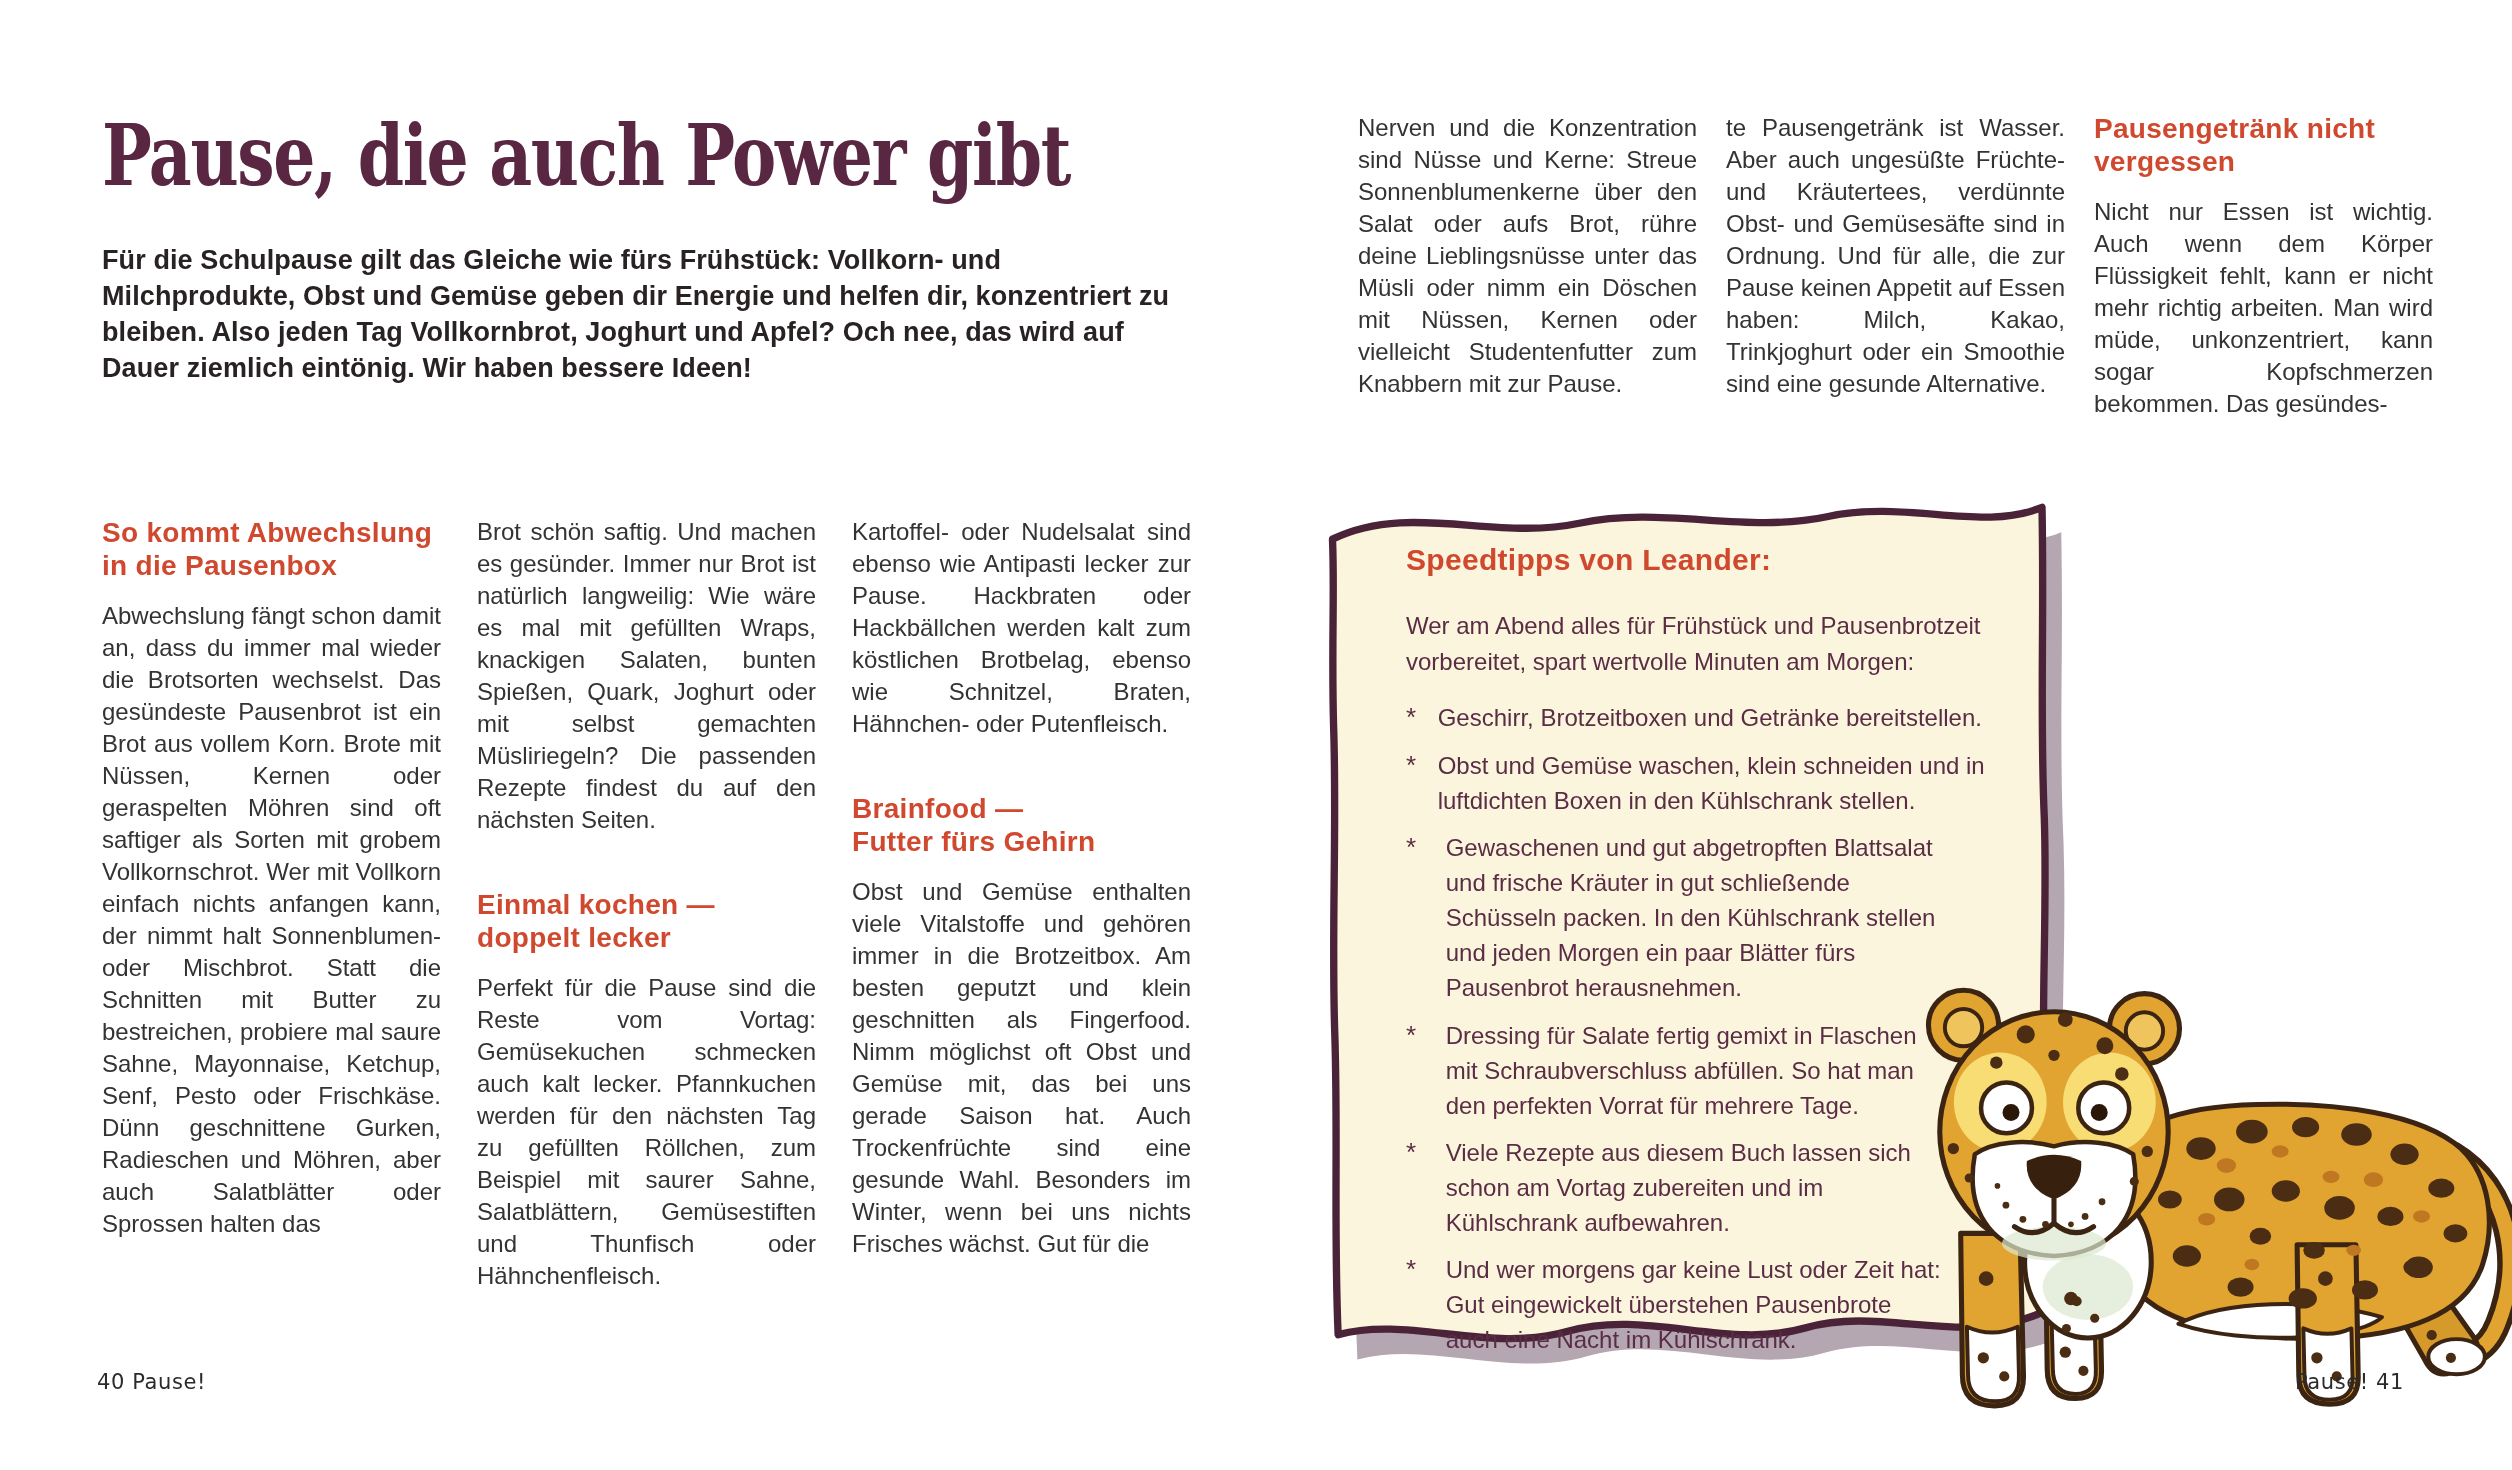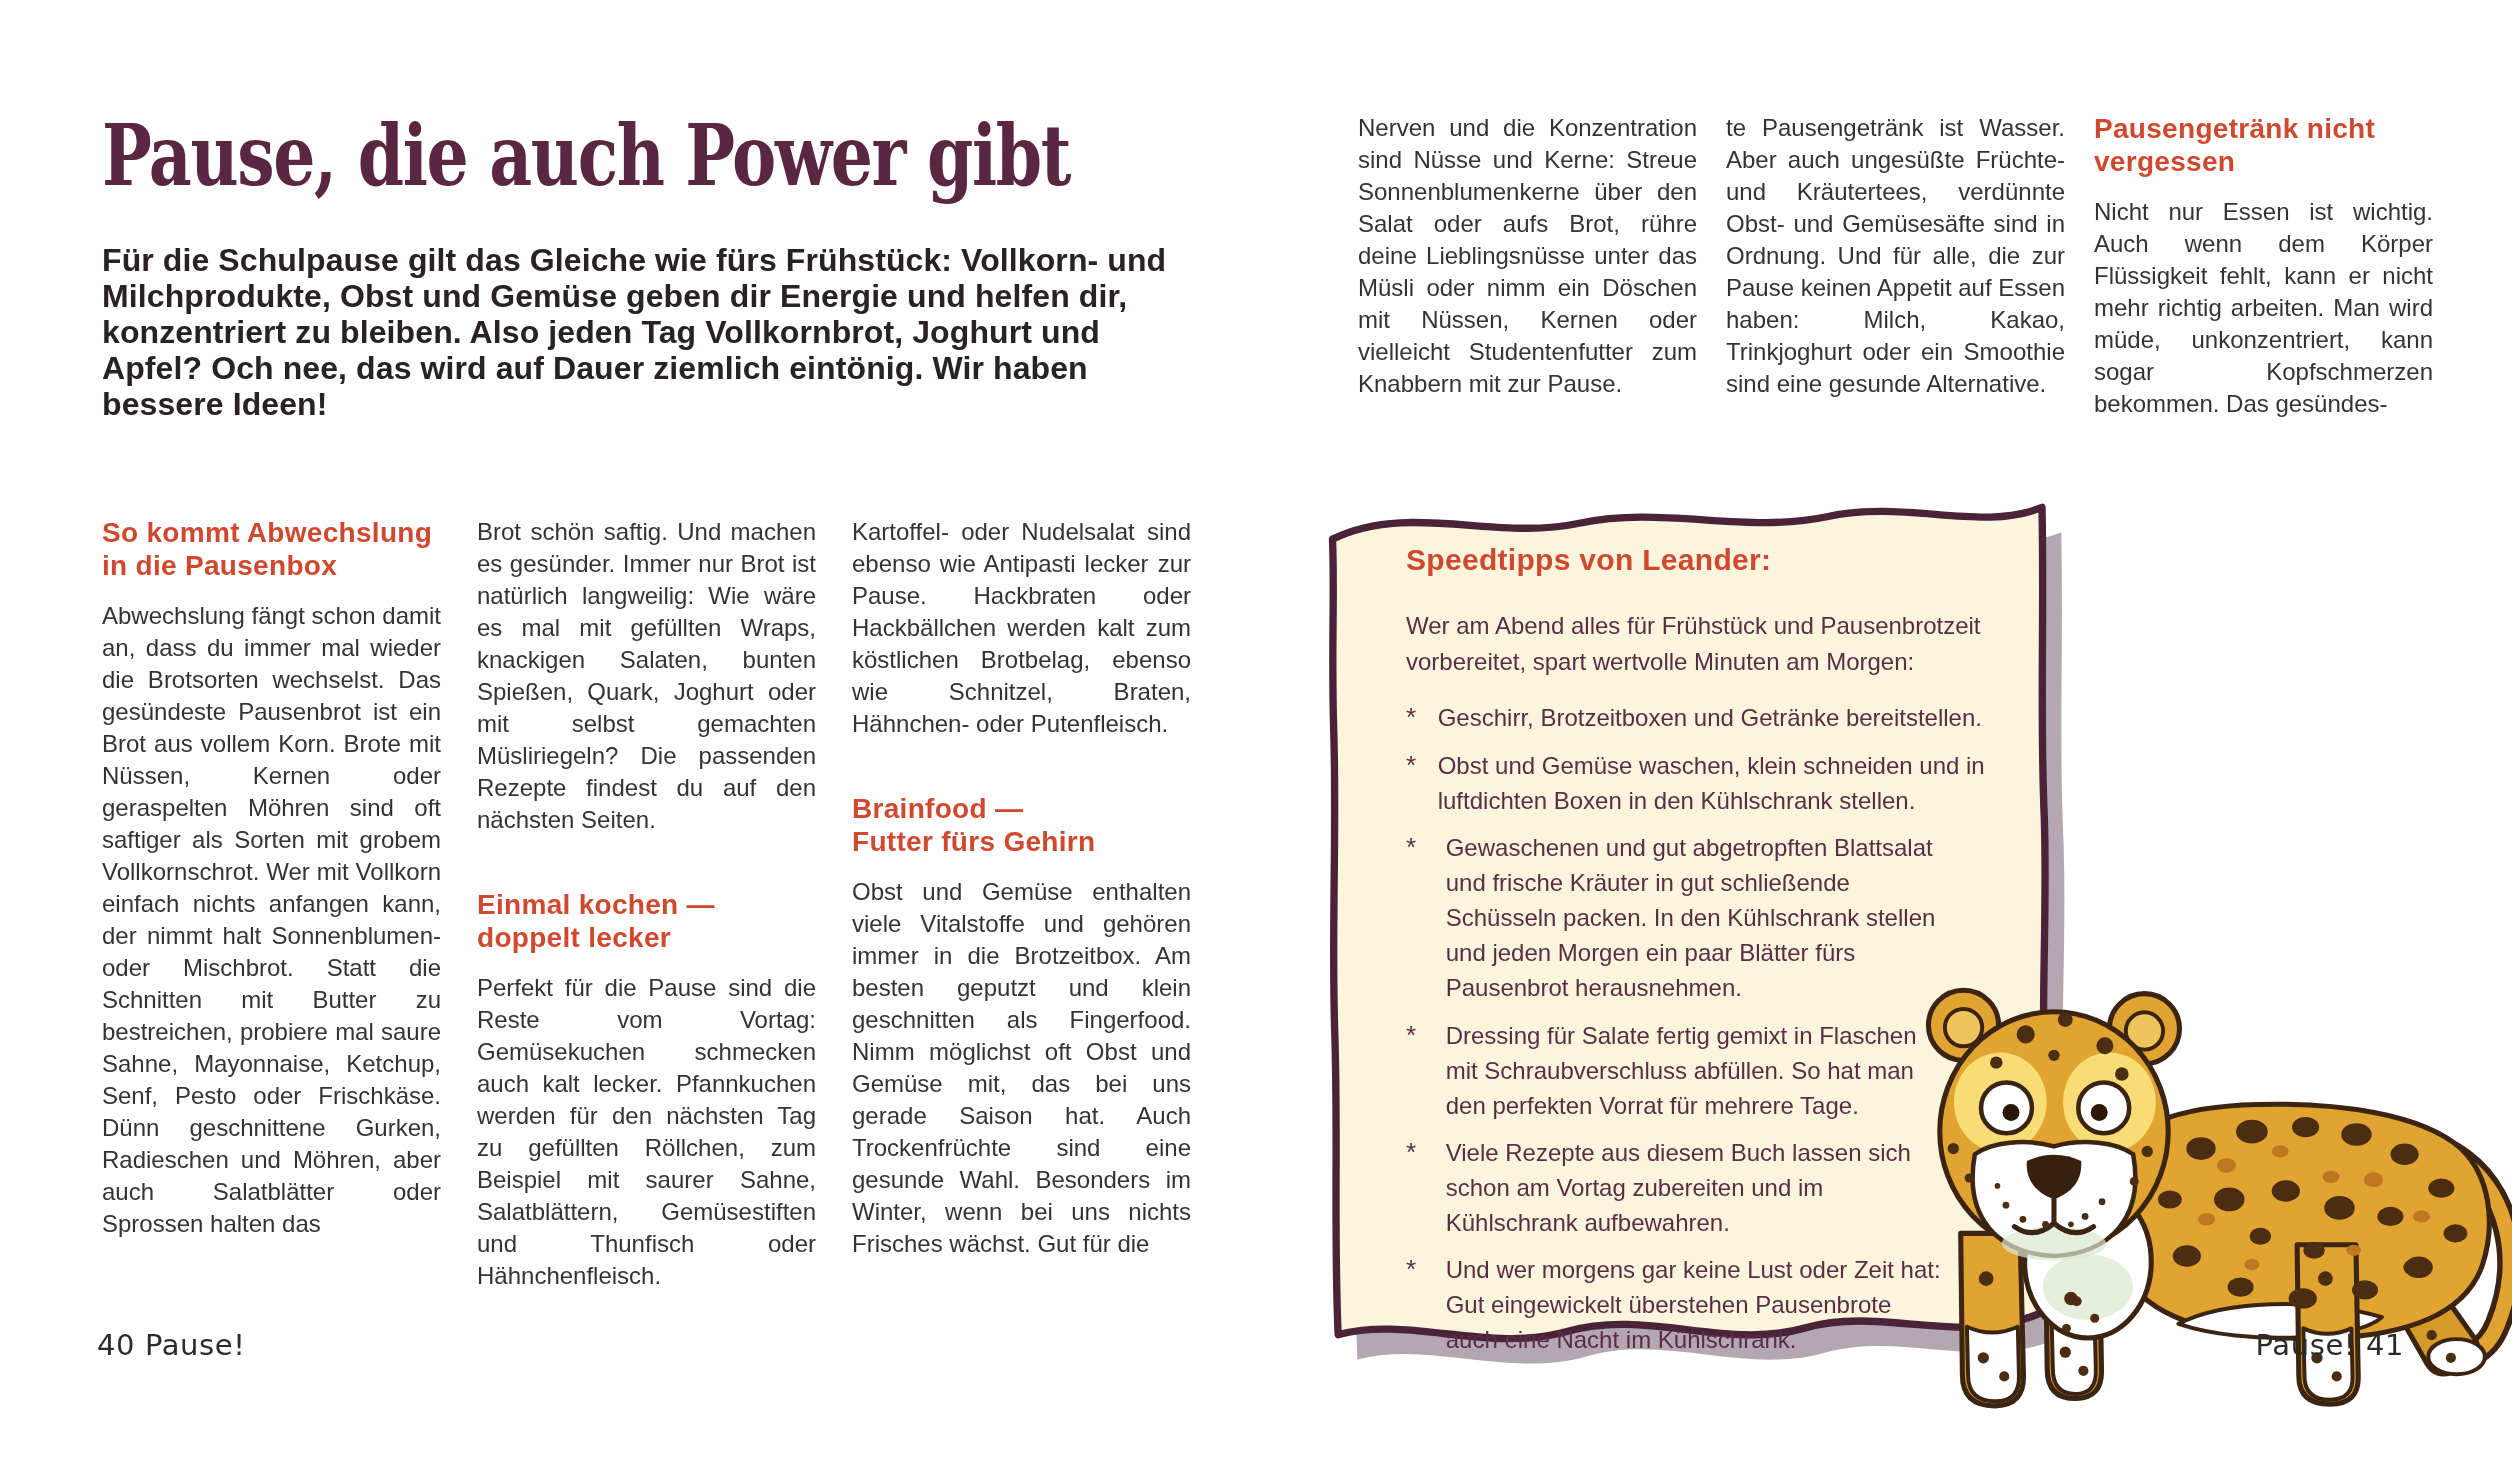--- a/index.html
+++ b/index.html
@@ -6,21 +6,21 @@
   html,body { width:2512px; height:1470px; }
   body { position:relative; background:#ffffff; overflow:hidden;
          font-family:"Liberation Sans", sans-serif; }
 
   .page-title { position:absolute; left:102px; top:105px;
     font-family:"DejaVu Serif", serif; font-weight:700; font-size:85px;
     color:#5A2742; letter-spacing:-1.7px; white-space:nowrap;
     transform:scaleX(.78); transform-origin:left top; }
 
   .intro { position:absolute; left:102px; top:242px; width:1072px;
-    font-weight:700; font-size:32px; line-height:36px; color:#282223;
+    font-weight:700; font-size:27px; line-height:36px; color:#282223;
     letter-spacing:0.1px; }
 
   .cols-left { position:absolute; left:102px; top:516px; width:1092px;
     display:grid; grid-template-columns:339px 339px 339px; column-gap:36px; }
   .cols-right { position:absolute; left:1358px; top:112px; width:1078px;
     display:grid; grid-template-columns:339px 339px 339px; column-gap:29px; }
 
   .body-text { font-size:24px; line-height:32px; color:#333333;
     text-align:justify; hyphens:auto; -webkit-hyphens:auto; }
 
@@ -36,22 +36,22 @@
   .tip-title { font-weight:700; font-size:30px; line-height:35px; color:#D0492F;
     margin-bottom:31px; letter-spacing:0.3px; }
   .tip-intro { font-size:24px; line-height:36px; color:#5A2D45; margin-bottom:20.4px; }
   .tip { display:flex; gap:10.2px; margin-bottom:12.4px;
     font-size:24px; line-height:35px; color:#5A2D45; }
   .tip .ast { flex:0 0 21.5px; font-size:26px; }
   .tip.short .tip-text { padding-right:62px;margin-left:8px; }
 
   .leopard-svg { position:absolute; left:1884px; top:962px; width:634px; height:458px; }
 
-  .footer { position:absolute; top:1328px;
-    font-family:"DejaVu Sans", sans-serif; font-size:29px; color:#2B2B2B;
+  .footer { position:absolute; top:1370px;
+    font-family:"DejaVu Sans", sans-serif; font-size:21px; color:#2B2B2B;
     letter-spacing:0.6px; }
   .footer.left { left:97px; }
   .footer.right { right:108px; }
 </style>
 </head>
 <body>
 
 <h1 class="page-title">Pause, die auch Power gibt</h1>
 
 <p class="intro">Für die Schulpause gilt das Gleiche wie fürs Frühstück: Vollkorn- und Milchprodukte, Obst und Gemüse geben dir Energie und helfen dir, konzentriert zu bleiben. Also jeden Tag Vollkornbrot, Joghurt und Apfel? Och nee, das wird auf Dauer ziemlich eintönig. Wir haben bessere Ideen!</p>

